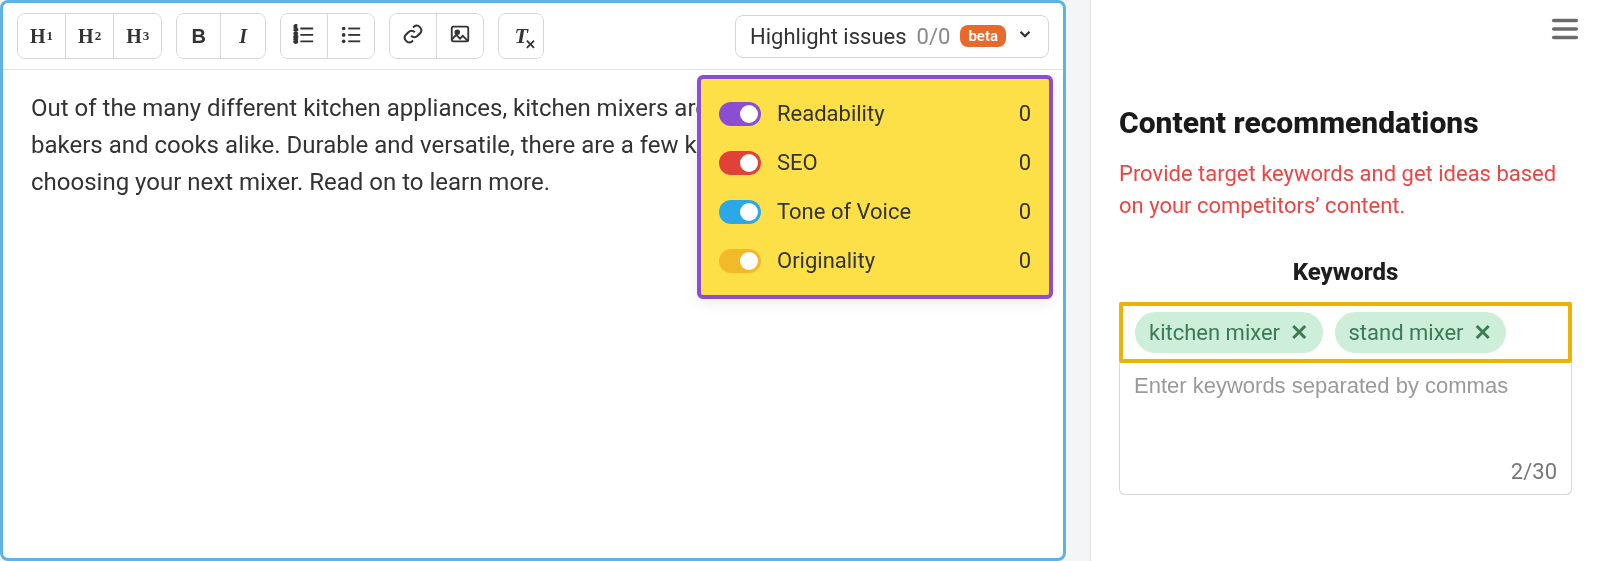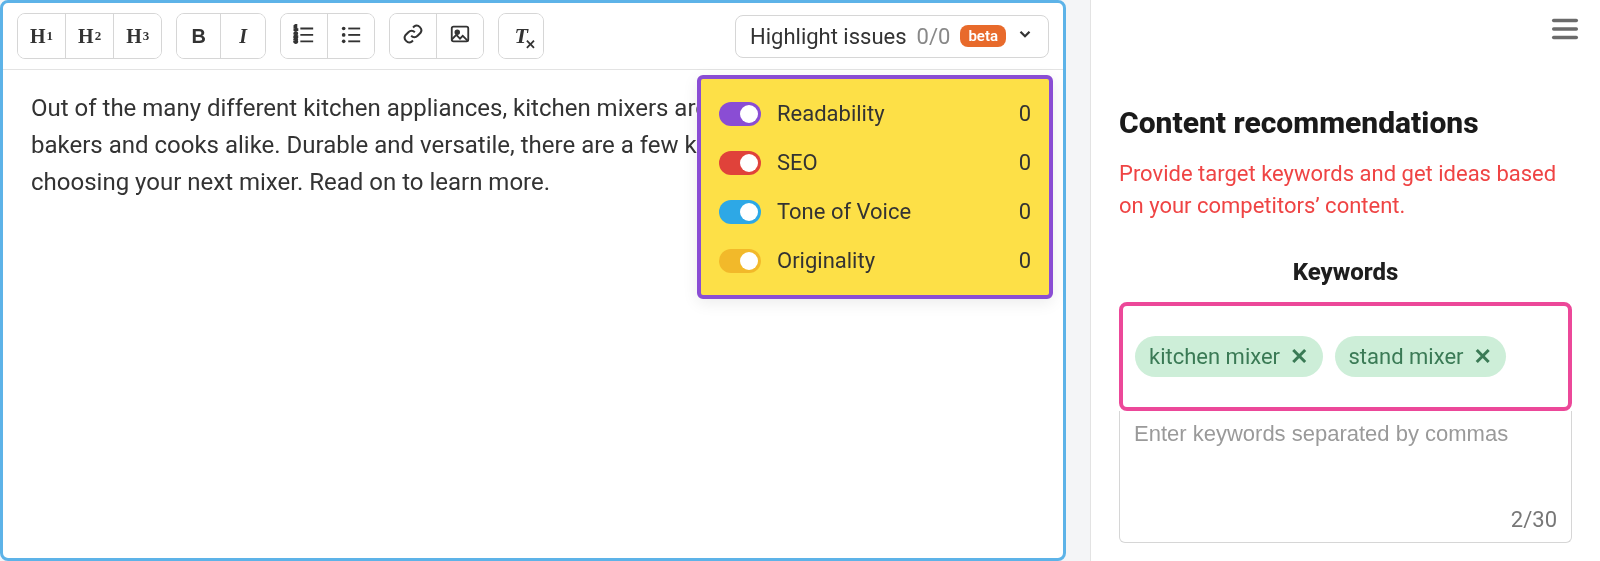--- a/index.html
+++ b/index.html
@@ -166,24 +166,24 @@
     line-height: 1.45;
   }
   .kw-label {
     font-size: 24px;
     font-weight: 800;
     margin-top: 36px;
     text-align: center;
   }
 
   .kw-box {
-    border: 4px solid #ec4899;
-    border-radius: 8px;
+    border: 4px solid #eab308;
+    border-radius: 2px;
     margin-top: 16px;
-    padding: 30px 12px;
+    padding: 6px 12px;
     display: flex;
     flex-wrap: wrap;
     gap: 12px;
   }
   .kw-chip {
     background: #cdeed8;
     color: #3a7a55;
     border-radius: 22px;
     padding: 8px 14px;
     font-size: 22px;

